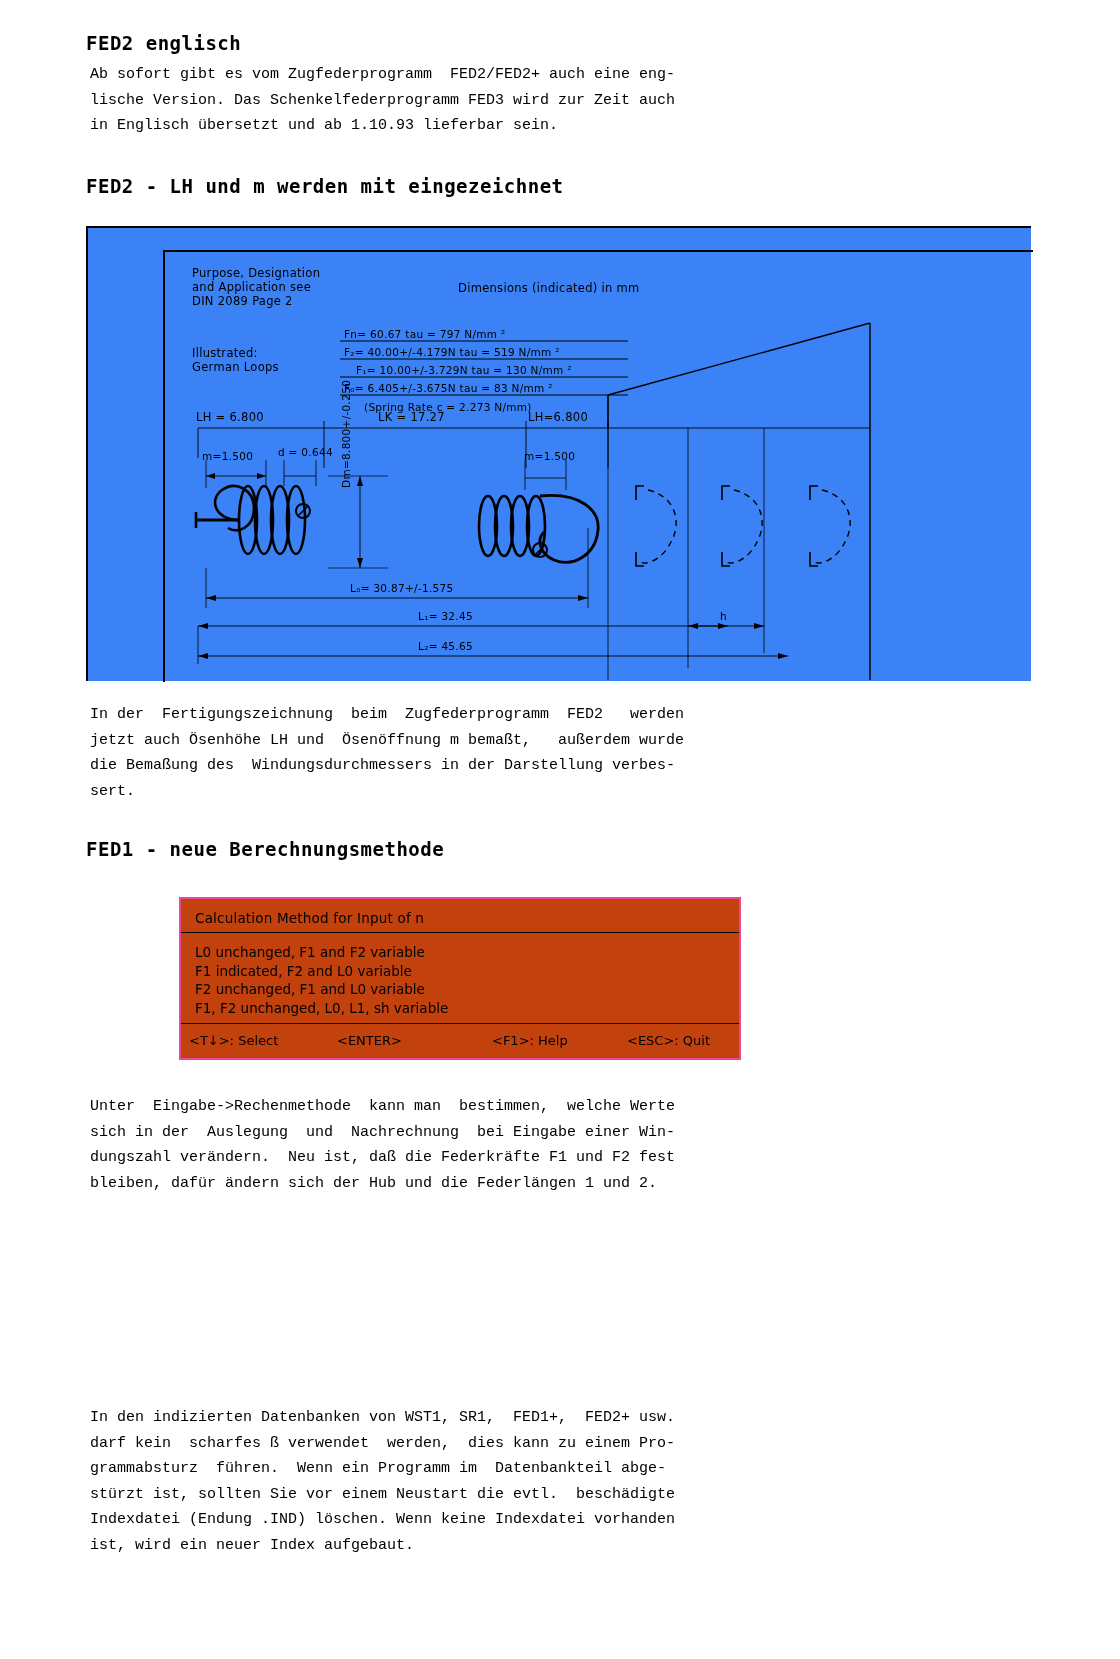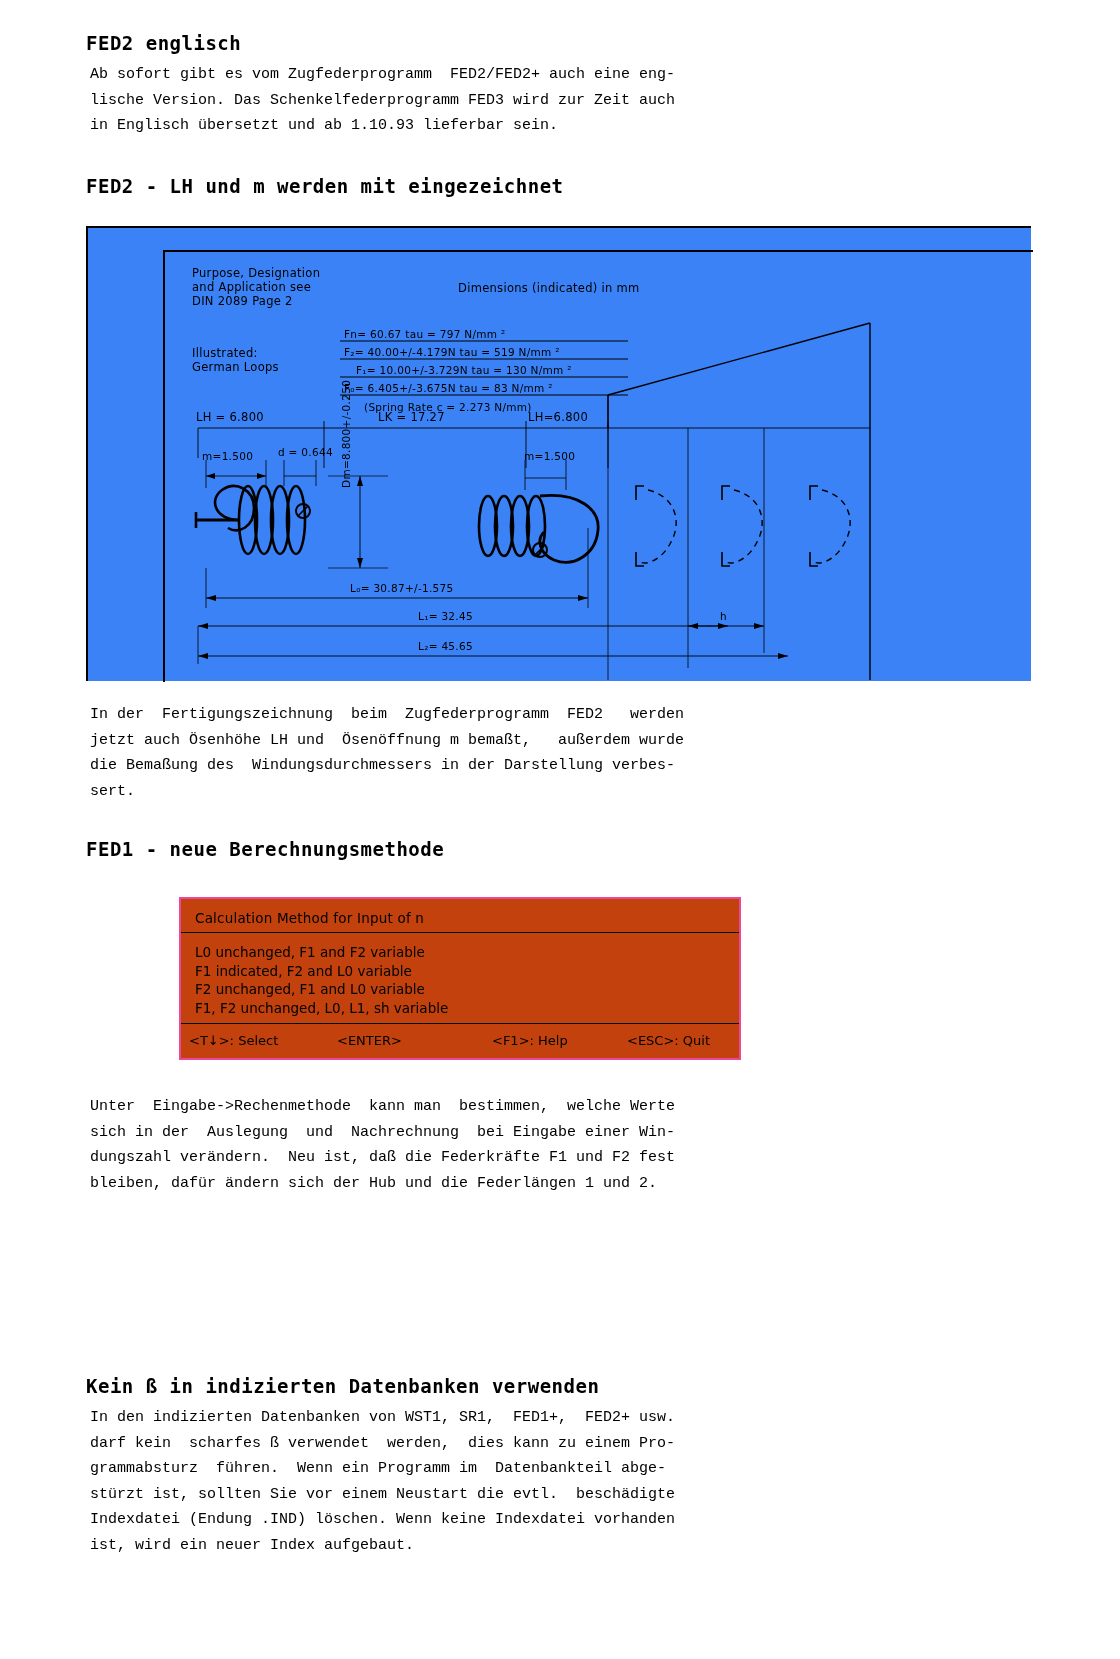--- a/index.html
+++ b/index.html
@@ -277,21 +277,20 @@
       <span class="k3">&lt;ESC&gt;: Quit</span>
     </div>
   </div>
 
   <p class="body-text blk" style="left:86px; top:1090px; width:930px; white-space:pre-wrap;">Unter  Eingabe-&gt;Rechenmethode  kann man  bestimmen,  welche Werte
 sich in der  Auslegung  und  Nachrechnung  bei Eingabe einer Win-
 dungszahl verändern.  Neu ist, daß die Federkräfte F1 und F2 fest
 bleiben, dafür ändern sich der Hub und die Federlängen 1 und 2.</p>
 
 
-  <h2 class="section-head blk" style="left:86px; top:1375px;">Kein ß in indizierten Datenbanken verwenden</h2>
   <p class="body-text blk" style="left:86px; top:1401px; width:930px; white-space:pre-wrap;">In den indizierten Datenbanken von WST1, SR1,  FED1+,  FED2+ usw.
 darf kein  scharfes ß verwendet  werden,  dies kann zu einem Pro-
 grammabsturz  führen.  Wenn ein Programm im  Datenbankteil abge-
 stürzt ist, sollten Sie vor einem Neustart die evtl.  beschädigte
 Indexdatei (Endung .IND) löschen. Wenn keine Indexdatei vorhanden
 ist, wird ein neuer Index aufgebaut.</p>
 
 </div>
 
 </body></html>

